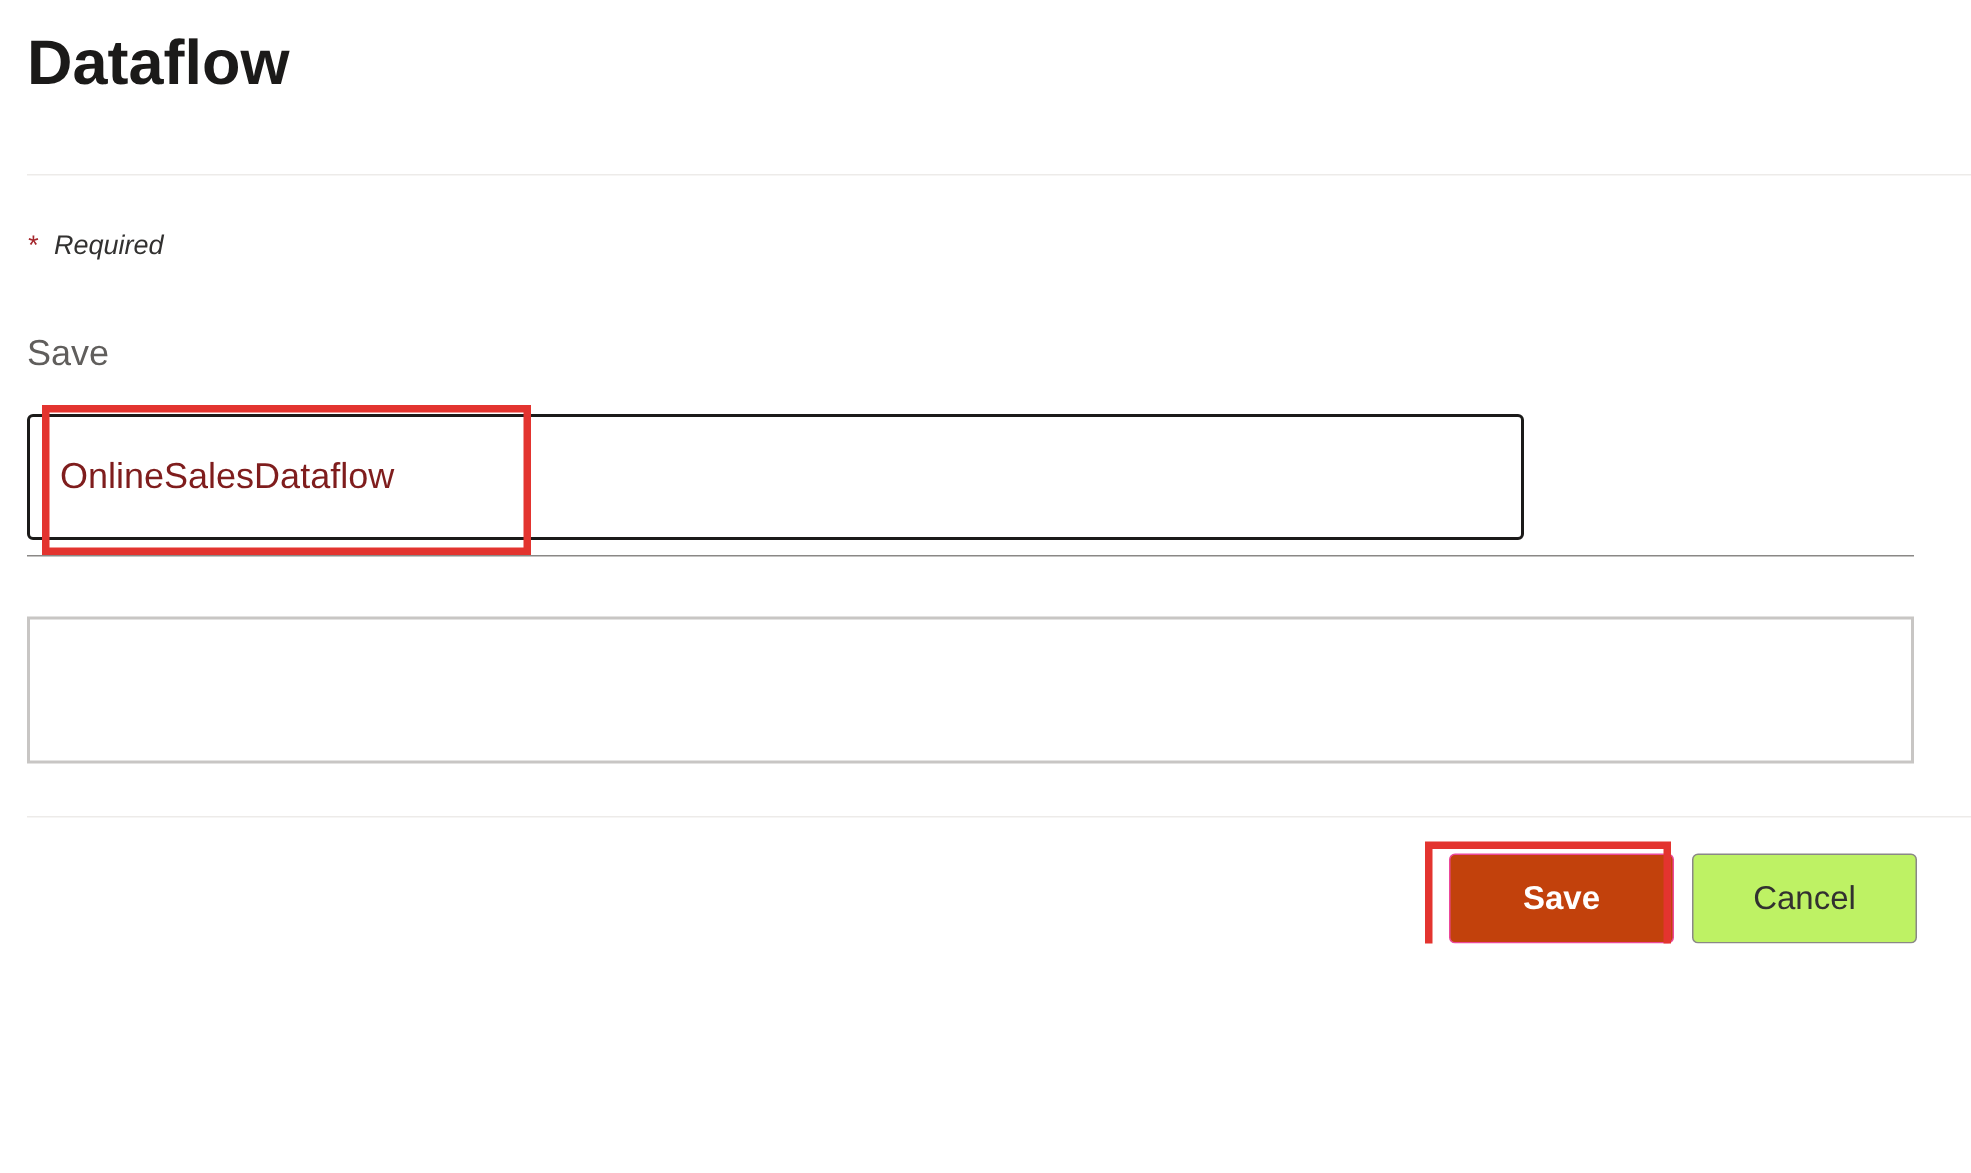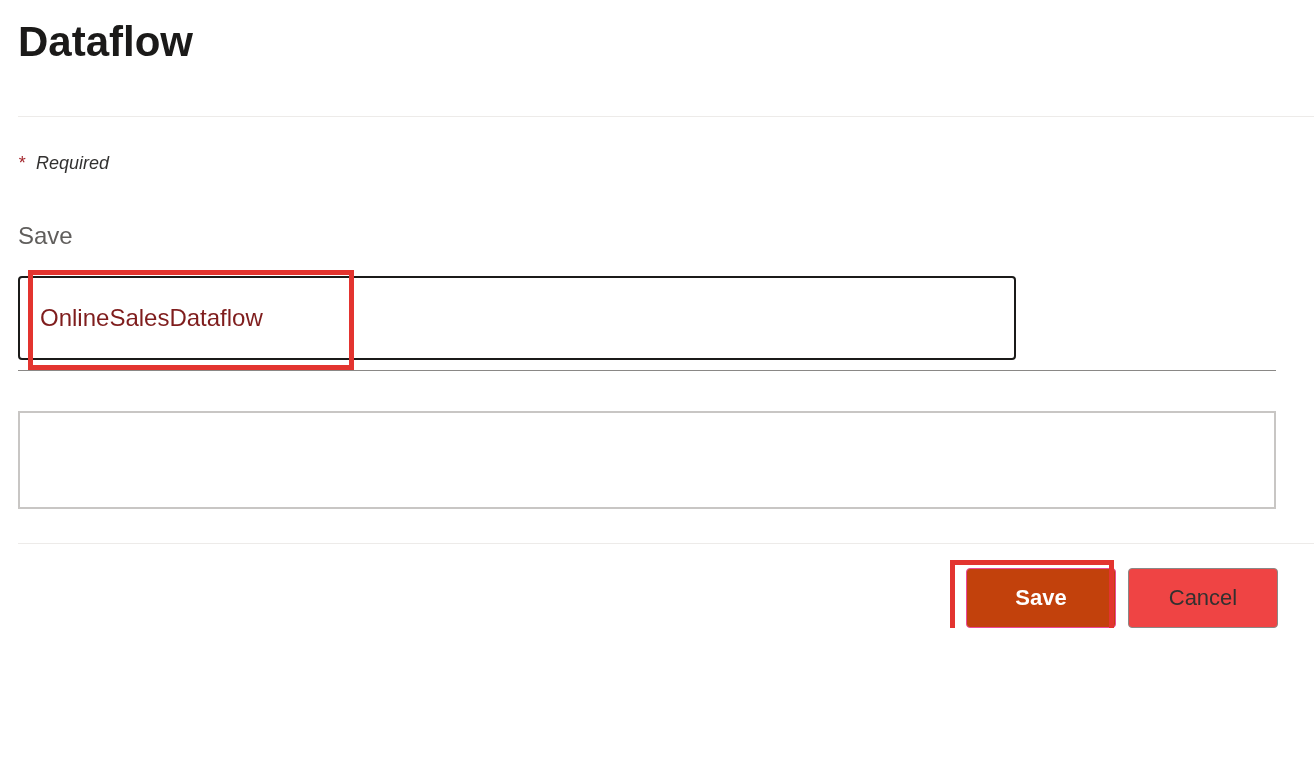--- a/index.html
+++ b/index.html
@@ -98,21 +98,21 @@
       cursor: pointer;
       font-family: inherit;
     }
     .btn-primary {
       background: #c2410c;
       color: #ffffff;
       border: 1px solid #ec4899;
       font-weight: 600;
     }
     .btn-secondary {
-      background: #ef4444;
+      background: #bef264;
       color: #323130;
       border: 1px solid #8a8886;
     }
     .highlight-save {
       position: absolute;
       border: 5px solid #e3342f;
       width: 164px;
       height: 76px;
       top: -8px;
       right: 200px;

